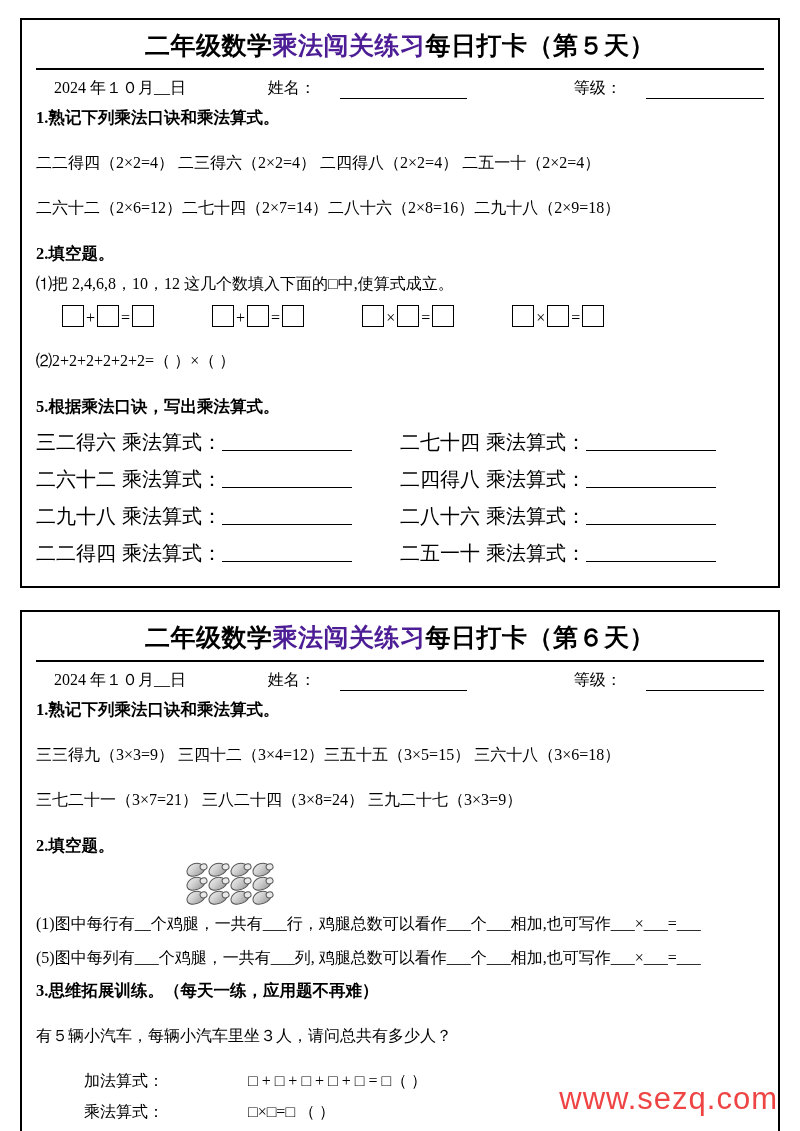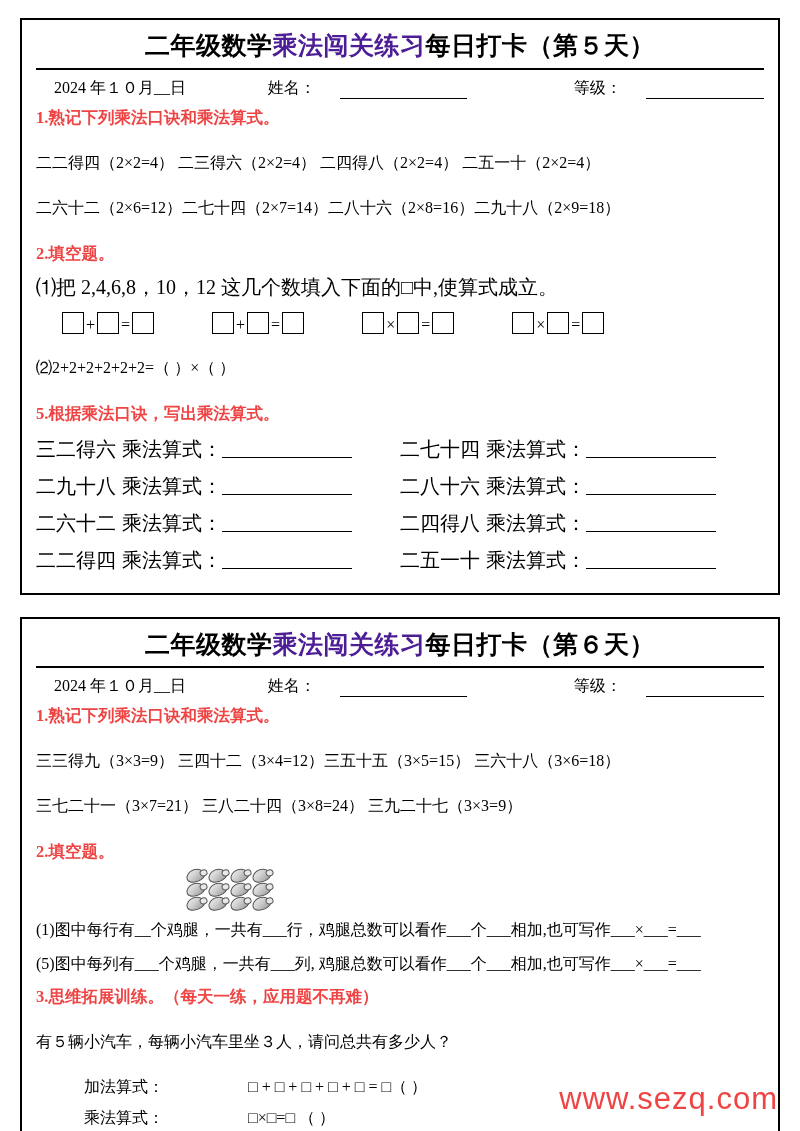--- a/index.html
+++ b/index.html
@@ -58,32 +58,32 @@
     border-bottom: 1px solid #000;
     height: 15px;
   }
   .meta .seg {
     white-space: nowrap;
   }
   .meta .sp-a { width: 40px; display: inline-block; }
   .meta .sp-b { width: 70px; display: inline-block; }
 
   .sect-head {
-    color: #ef4444;
+    color: #000000;
     font-weight: bold;
     font-size: 16.5px;
     margin: 8px 0 6px 0;
   }
   .line {
     font-size: 16px;
     margin: 24px 0;
     white-space: nowrap;
   }
   .line-wrap {
-    font-size: 20px;
+    font-size: 16px;
     margin: 7px 0;
     line-height: 1.55;
   }
   .box {
     display: inline-block;
     width: 20px;
     height: 20px;
     border: 1.3px solid #000;
     vertical-align: -4px;
     margin: 0 2px;
@@ -220,32 +220,32 @@
       <tbody>
           <tr>
         <td class="lbl">三二得六</td>
         <td class="eq">乘法算式：</td>
         <td class="ln"><span class="ul"></span></td>
         <td class="lbl2">二七十四</td>
         <td class="eq">乘法算式：</td>
         <td class="ln"><span class="ul"></span></td>
       </tr>
       <tr>
-        <td class="lbl">二九十八</td>
-        <td class="eq">乘法算式：</td>
-        <td class="ln"><span class="ul"></span></td>
-        <td class="lbl2">二八十六</td>
+        <td class="lbl">二六十二</td>
+        <td class="eq">乘法算式：</td>
+        <td class="ln"><span class="ul"></span></td>
+        <td class="lbl2">二四得八</td>
         <td class="eq">乘法算式：</td>
         <td class="ln"><span class="ul"></span></td>
       </tr>
       <tr>
-        <td class="lbl">二六十二</td>
-        <td class="eq">乘法算式：</td>
-        <td class="ln"><span class="ul"></span></td>
-        <td class="lbl2">二四得八</td>
+        <td class="lbl">二九十八</td>
+        <td class="eq">乘法算式：</td>
+        <td class="ln"><span class="ul"></span></td>
+        <td class="lbl2">二八十六</td>
         <td class="eq">乘法算式：</td>
         <td class="ln"><span class="ul"></span></td>
       </tr>
       <tr>
         <td class="lbl">二二得四</td>
         <td class="eq">乘法算式：</td>
         <td class="ln"><span class="ul"></span></td>
         <td class="lbl2">二五一十</td>
         <td class="eq">乘法算式：</td>
         <td class="ln"><span class="ul"></span></td>

